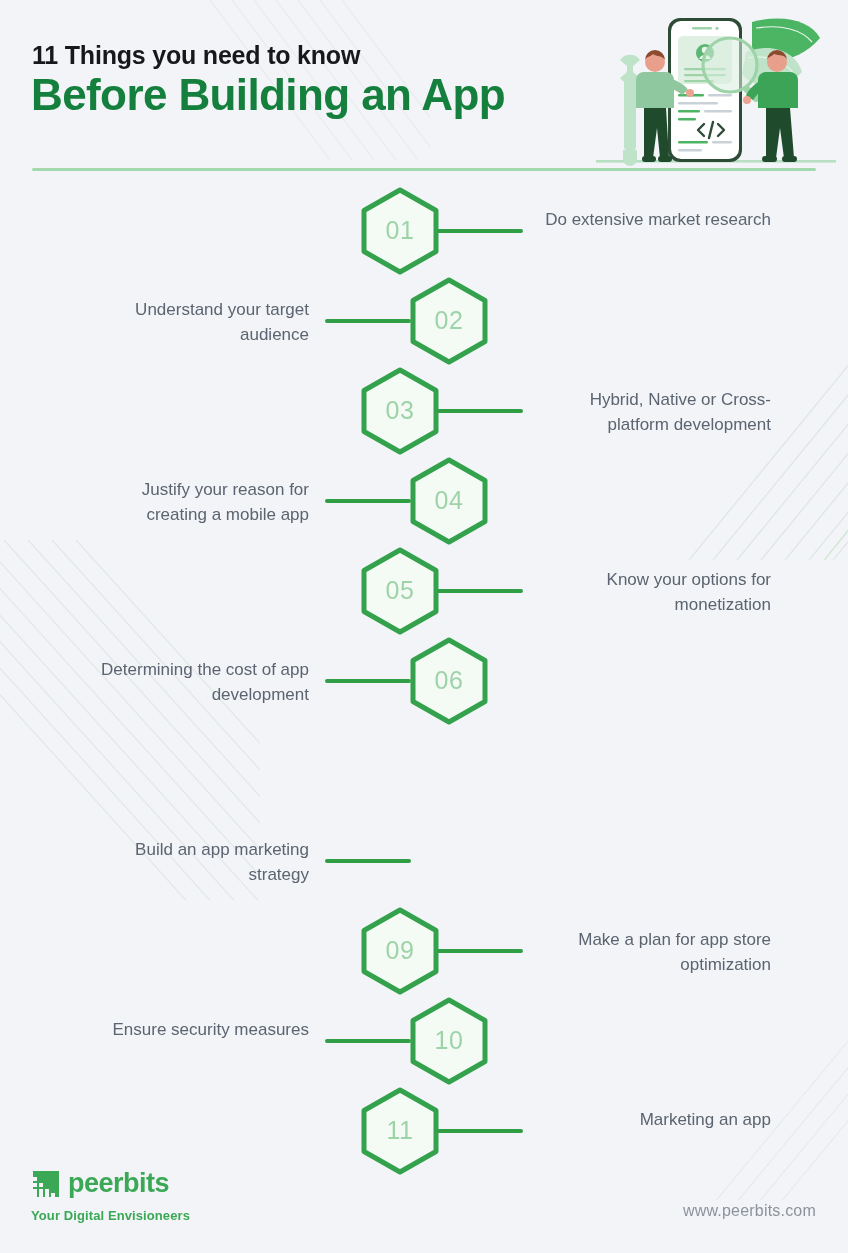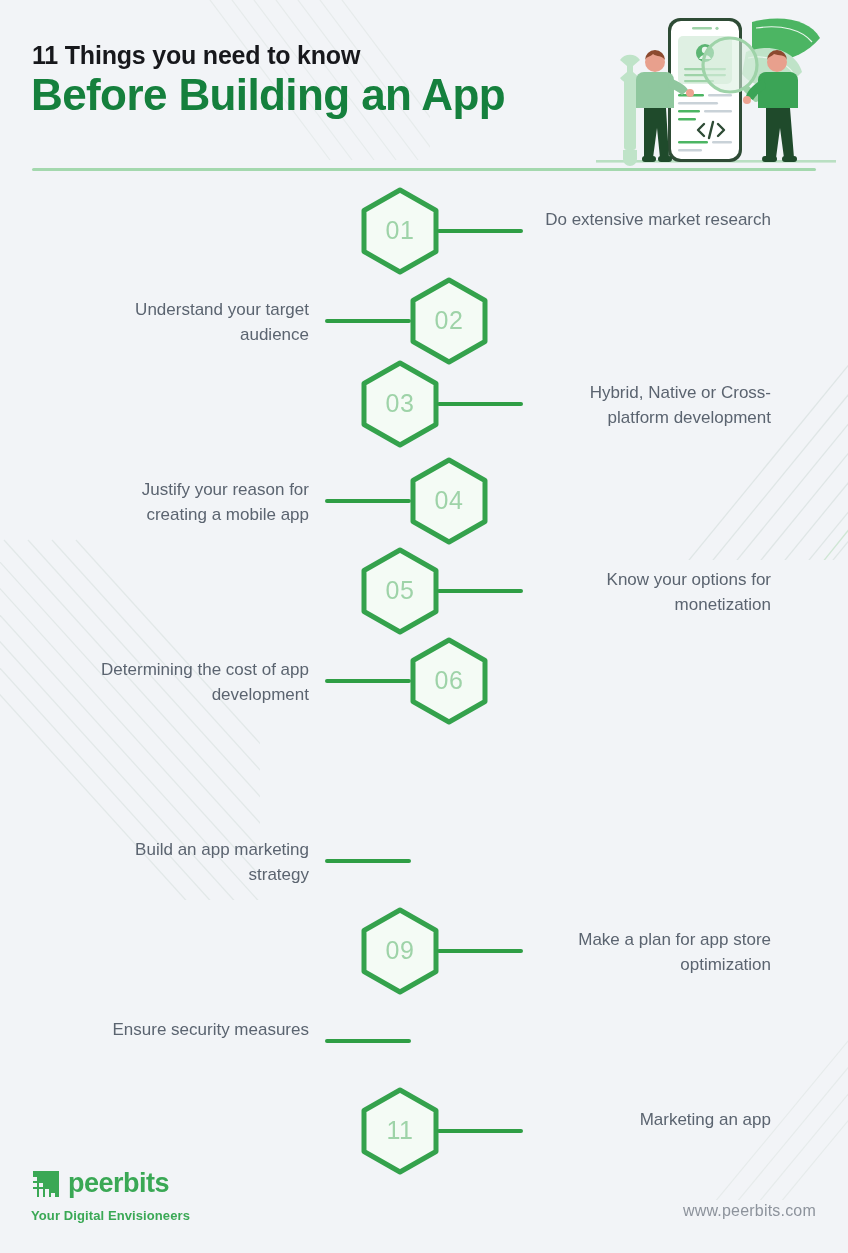--- a/index.html
+++ b/index.html
@@ -244,21 +244,21 @@
     <div class="step right-hex" style="top: 94px;">
       <div class="hex">
         <svg viewBox="0 0 92 90">
           <path d="M46 4 L82 24.5 L82 65.5 L46 86 L10 65.5 L10 24.5 Z" fill="#f4fbf5" stroke="#34a24c" stroke-width="5" stroke-linejoin="round"></path>
         </svg>
         <div class="hex-num">02</div>
       </div>
       <div class="conn"></div>
       <div class="label">Understand your target audience</div>
     </div>
-    <div class="step left-hex" style="top: 177px;">
+    <div class="step left-hex" style="top: 184px;">
       <div class="hex">
         <svg viewBox="0 0 92 90">
           <path d="M46 4 L82 24.5 L82 65.5 L46 86 L10 65.5 L10 24.5 Z" fill="#f4fbf5" stroke="#34a24c" stroke-width="5" stroke-linejoin="round"></path>
         </svg>
         <div class="hex-num">03</div>
       </div>
       <div class="conn"></div>
       <div class="label">Hybrid, Native or Cross-platform development</div>
     </div>
     <div class="step right-hex" style="top: 274px;">
@@ -299,20 +299,26 @@
       <div class="hex">
         <svg viewBox="0 0 92 90">
           <path d="M46 4 L82 24.5 L82 65.5 L46 86 L10 65.5 L10 24.5 Z" fill="#f4fbf5" stroke="#34a24c" stroke-width="5" stroke-linejoin="round"></path>
         </svg>
         <div class="hex-num">09</div>
       </div>
       <div class="conn"></div>
       <div class="label">Make a plan for app store optimization</div>
     </div>
     <div class="step right-hex" style="top: 814px;">
+      <div class="hex">
+        <svg viewBox="0 0 92 90">
+          <path d="M46 4 L82 24.5 L82 65.5 L46 86 L10 65.5 L10 24.5 Z" fill="#f4fbf5" stroke="#34a24c" stroke-width="5" stroke-linejoin="round"></path>
+        </svg>
+        <div class="hex-num">10</div>
+      </div>
       <div class="conn"></div>
       <div class="label">Ensure security measures</div>
     </div>
     <div class="step left-hex" style="top: 904px;">
       <div class="hex">
         <svg viewBox="0 0 92 90">
           <path d="M46 4 L82 24.5 L82 65.5 L46 86 L10 65.5 L10 24.5 Z" fill="#f4fbf5" stroke="#34a24c" stroke-width="5" stroke-linejoin="round"></path>
         </svg>
         <div class="hex-num">11</div>
       </div>

